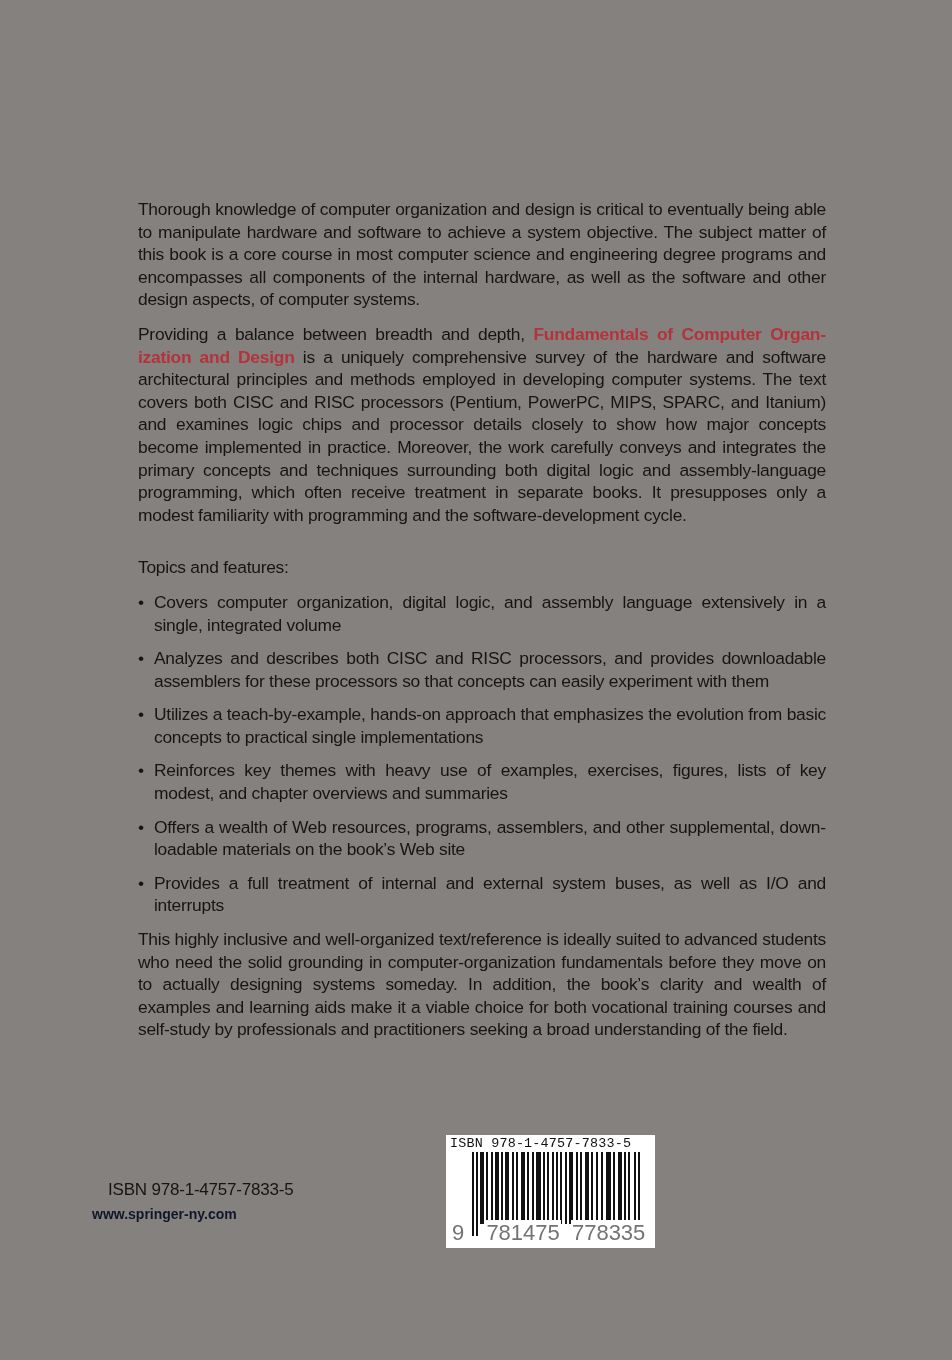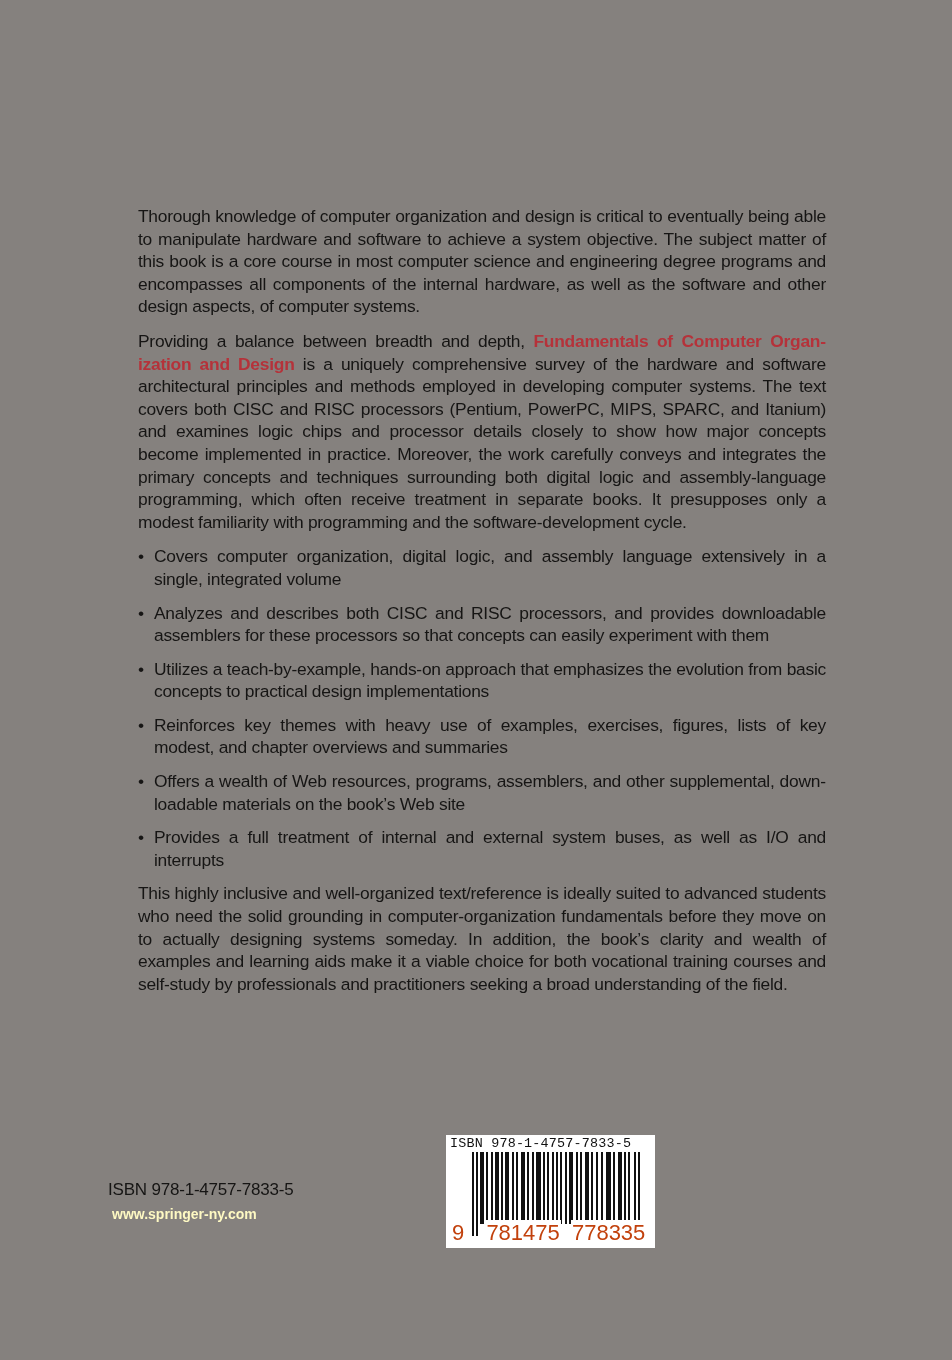--- a/index.html
+++ b/index.html
@@ -18,21 +18,21 @@
     .content {
       position: absolute;
       left: 138px;
       top: 198px;
       width: 688px;
       font-size: 17.4px;
       line-height: 22.6px;
       letter-spacing: -0.25px;
     }
     .para {
-      margin: 7px 0 12px 0;
+      margin: 0 0 12px 0;
       text-align: justify;
       hyphens: manual;
     }
     .title-red {
       color: #b5323a;
       font-weight: bold;
     }
     .topics-heading {
       margin: 30px 0 12px 0;
     }
@@ -58,25 +58,25 @@
     .isbn-text {
       position: absolute;
       left: 108px;
       top: 1180px;
       font-size: 17px;
       color: #161514;
       letter-spacing: -0.2px;
     }
     .url-text {
       position: absolute;
-      left: 112px;
+      left: 92px;
       top: 1206px;
       font-size: 14px;
       font-weight: bold;
-      color: #fef9c3;
+      color: #0f172a;
     }
     .barcode-box {
       position: absolute;
       left: 446px;
       top: 1135px;
       width: 209px;
       height: 113px;
       background: #ffffff;
       box-sizing: border-box;
     }
@@ -97,42 +97,43 @@
       width: 168px;
       height: 84px;
     }
     .barcode-digits {
       position: absolute;
       left: 5px;
       top: 87px;
       font-family: "Liberation Sans", "DejaVu Sans", sans-serif;
       font-size: 22px;
       line-height: 22px;
-      color: #c2410c;
+      color: #737373;
       white-space: nowrap;
       background: transparent;
     }
     .barcode-digits span {
       background: #fff;
       padding: 0 1px;
     }
   </style>
 </head>
 <body>
 
 <div class="content">
   <p class="para">Thorough knowledge of computer organization and design is critical to eventually being able to manipulate hardware and software to achieve a system objective. The subject matter of this book is a core course in most computer science and engineering degree programs and encompasses all components of the internal hardware, as well as the software and other design aspects, of computer systems.</p>
 
   <p class="para"><span>Providing a balance between breadth and depth, </span><span class="title-red">Fundamentals of Computer Organ­ization and Design</span><span> is a uniquely comprehensive survey of the hardware and software architectural principles and methods employed in developing computer systems. The text covers both CISC and RISC processors (Pentium, PowerPC, MIPS, SPARC, and Itanium) and examines logic chips and processor details closely to show how major concepts become implemented in practice. Moreover, the work carefully conveys and integrates the primary concepts and techniques surrounding both digital logic and assembly-language programming, which often receive treatment in separate books. It presupposes only a modest familiarity with programming and the software-development cycle.</span></p>
 
+  <p class="para topics-heading">Topics and features:</p>
 
   <ul class="features">
     <li class="feature"><span class="bullet">•</span><span>Covers computer organization, digital logic, and assembly language extensively in a single, integrated volume</span></li>
     <li class="feature"><span class="bullet">•</span><span>Analyzes and describes both CISC and RISC processors, and provides downloadable assemblers for these processors so that concepts can easily experiment with them</span></li>
-    <li class="feature"><span class="bullet">•</span><span>Utilizes a teach-by-example, hands-on approach that emphasizes the evolution from basic concepts to practical design implementations</span></li>
+    <li class="feature"><span class="bullet">•</span><span>Utilizes a teach-by-example, hands-on approach that emphasizes the evolution from basic concepts to practical single implementations</span></li>
     <li class="feature"><span class="bullet">•</span><span>Reinforces key themes with heavy use of examples, exercises, figures, lists of key modest, and chapter overviews and summaries</span></li>
     <li class="feature"><span class="bullet">•</span><span>Offers a wealth of Web resources, programs, assemblers, and other supplemental, down­loadable materials on the book’s Web site</span></li>
     <li class="feature"><span class="bullet">•</span><span>Provides a full treatment of internal and external system buses, as well as I/O and interrupts</span></li>
   </ul>
 
   <p class="para closing">This highly inclusive and well-organized text/reference is ideally suited to advanced students who need the solid grounding in computer-organization fundamentals before they move on to actually designing systems someday. In addition, the book’s clarity and wealth of examples and learning aids make it a viable choice for both vocational training courses and self-study by professionals and practitioners seeking a broad understanding of the field.</p>
 </div>
 
 <div class="isbn-text">ISBN 978-1-4757-7833-5</div>
 <div class="url-text">www.springer-ny.com</div>

